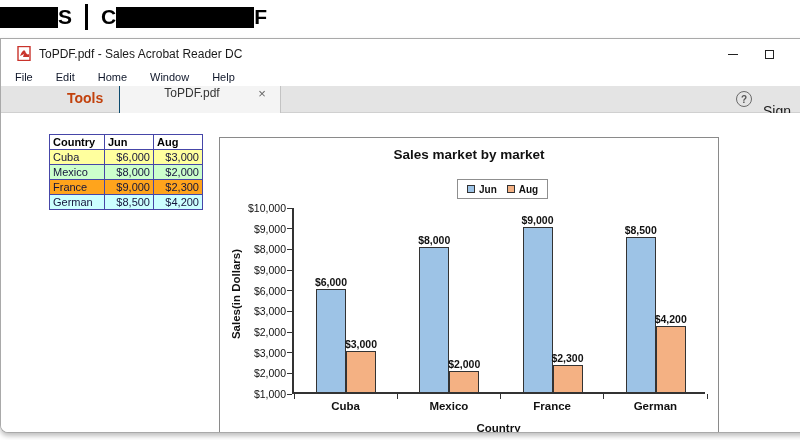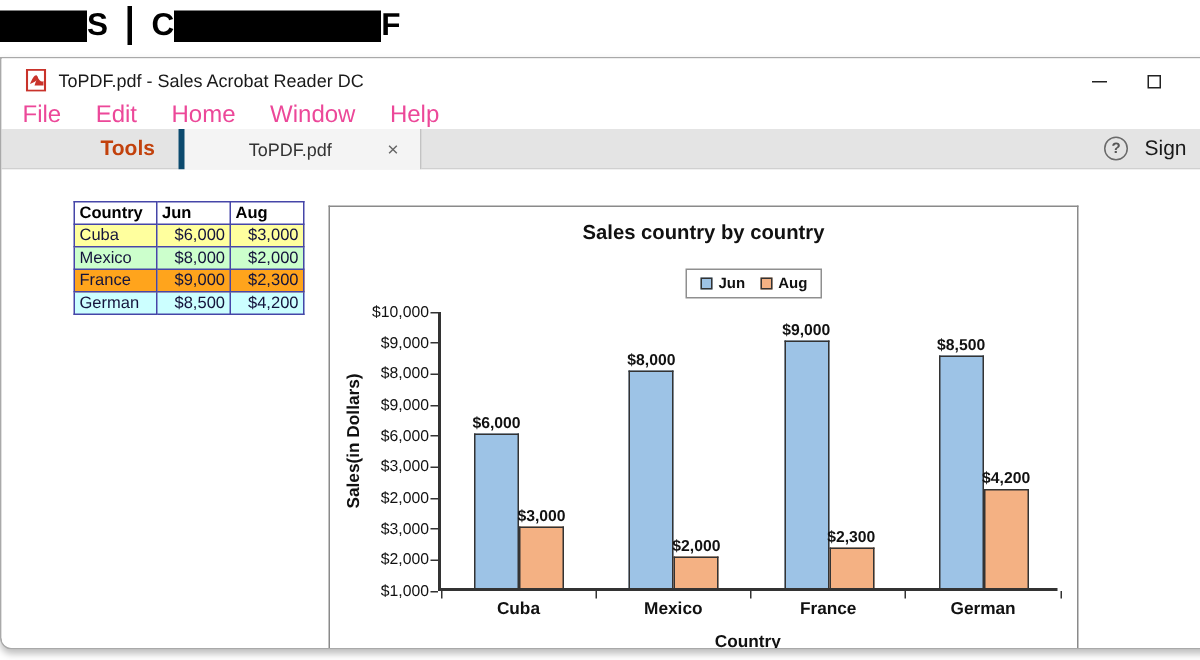--- a/index.html
+++ b/index.html
@@ -25,34 +25,34 @@
   .titlebar { position:relative; height:29px; background:#fff; }
   .titlebar-title { position:absolute; left:38px; top:8px; font-size:12px; color:#1a1a1a; }
   .pdf-icon { position:absolute; left:16px; top:7px; width:16px; height:15px; }
   .win-btn { position:absolute; top:6px; width:28px; height:18px; display:flex; align-items:center; justify-content:center; }
   .btn-min { left:718px; }
   .btn-max { left:754px; }
   .glyph-min { width:10px; height:0; border-bottom:1px solid #222; }
   .glyph-max { width:9px; height:9px; border:1px solid #222; }
 
   .menubar { position:relative; height:18px; background:#fff; display:flex; align-items:center; padding-left:14px; }
-  .menu-item { font-size:16px; color:#ec4899; margin-right:23px;text-align:right; }
+  .menu-item { font-size:11px; color:#0f172a; margin-right:23px;text-align:right; }
 
   .tabbar { position:relative; height:27px; background:#e4e4e4; border-bottom:1px solid #d0d0d0; }
   .tab-home { position:absolute; left:14px; top:4px; font-size:14px; font-weight:600; color:#3c3c3c;margin-top:28px; }
   .tab-tools { position:absolute; left:66px; top:4px; font-size:14px; font-weight:600; color:#c2410c; }
   .doc-tab { position:absolute; left:118px; top:0; width:162px; height:27px; background:#f4f4f4;
-             border-left:4px solid #0c4a6e; border-right:1px solid #c3c3c3;
-             display:flex; align-items:center; padding:0 10px; }
+             border-left:1px solid #0c4a6e; border-right:1px solid #c3c3c3;
+             display:flex; align-items:flex-start; padding:0 10px; }
   .doc-tab-label { flex:1; text-align:center; font-size:12px; color:#333; }
   .doc-tab-close { width:16px; text-align:center; font-size:13px; color:#666; }
   .help-btn { position:absolute; left:735px; top:5px; width:16px; height:16px; border:1px solid #6a6a6a;
               border-radius:50%; display:flex; align-items:center; justify-content:center;
               font-size:10px; color:#555; font-weight:600; }
-  .sign-label { position:absolute; left:762px; top:4px; font-size:14px; color:#1a1a1a; }
+  .sign-label { position:absolute; left:762px; top:17px; font-size:14px; color:#1a1a1a; }
 
   
   .docarea { position:relative; height:321px; background:#fff; overflow:hidden; }
 
   
   .data-table { position:absolute; left:48px; top:21px; border-collapse:collapse; font-size:11px; }
   .data-table th, .data-table td { border:1px solid #4646a8; height:15px; padding:0 3px; line-height:13px; }
   .data-table th { background:#fff; color:#000; font-weight:bold; text-align:left; }
   .data-table td { color:#14143c; }
   .col-country { width:55px; }
@@ -170,21 +170,21 @@
             </tr>
             <tr style="background: rgb(204, 255, 255);">
               <td class="col-country">German</td>
               <td class="col-num">$8,500</td>
               <td class="col-num">$4,200</td>
             </tr>
           </tbody>
       </table>
 
       <div class="chart-box">
-        <div class="chart-title">Sales country by country</div>
+        <div class="chart-title">Sales market by market</div>
         <div class="legend" id="legend">
             <span class="legend-item">
               <span class="legend-swatch" style="background: rgb(157, 195, 230);"></span>
               <span>Jun</span>
             </span>
             <span class="legend-item">
               <span class="legend-swatch" style="background: rgb(244, 177, 131);"></span>
               <span>Aug</span>
             </span>
           </div>

